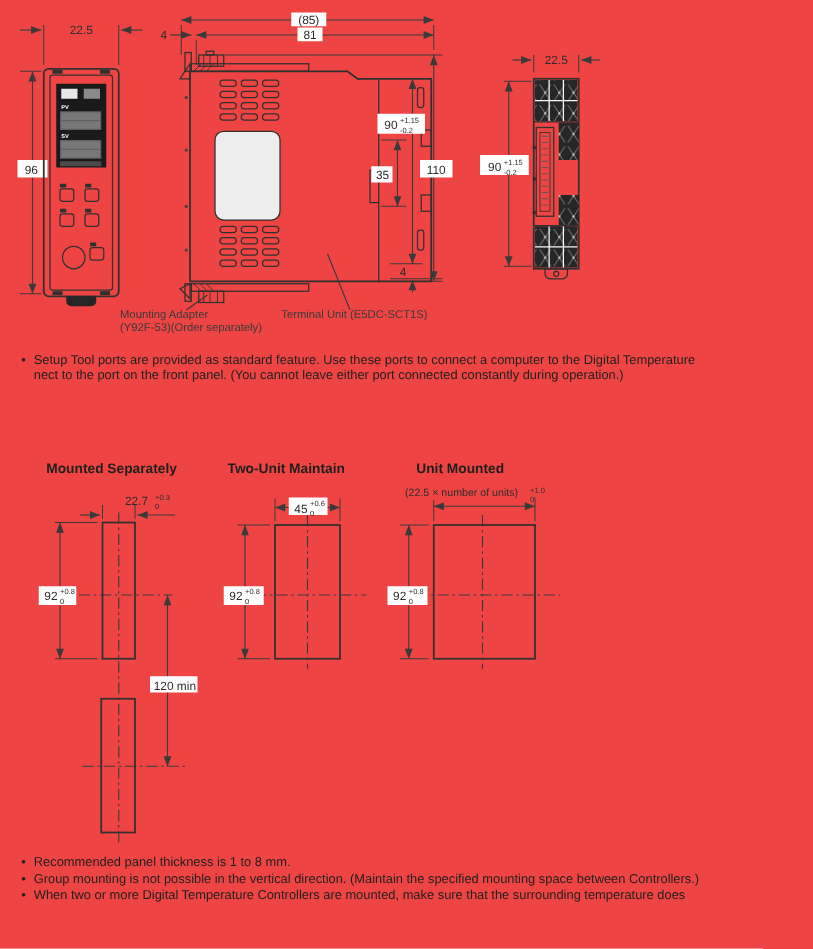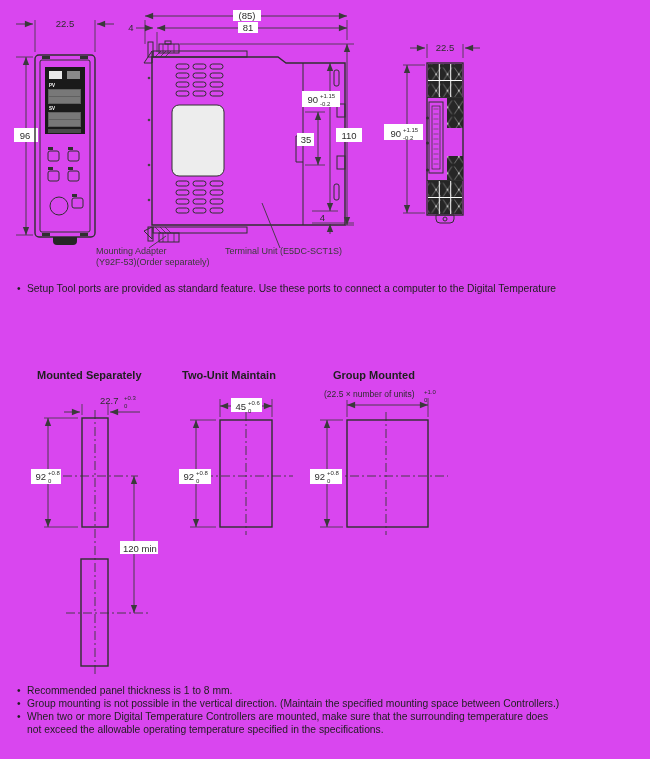--- a/index.html
+++ b/index.html
@@ -1,16 +1,16 @@
 <!DOCTYPE html>
 <html><head>
 <meta charset="utf-8">
 <style>
   html,body{margin:0;padding:0;background:#fff;}
-  #page{position:relative;width:650px;height:759px;background:#d946ef;overflow:hidden;
+  #page{position:relative;width:650px;height:759px;background:#ef4444;overflow:hidden;
         font-family:"Liberation Sans",sans-serif;color:#1e1e1e;}
   svg{position:absolute;left:0;display:block;}
   #top-drawings{top:0;}
   #mount-drawings{top:385px;}
   .ol{fill:none;stroke:#303030;stroke-width:1.4;}
   .ol2{fill:none;stroke:#303030;stroke-width:1;}
   .thin{fill:none;stroke:#303030;stroke-width:0.7;}
   .dim{fill:none;stroke:#3a3a3a;stroke-width:0.9;}
   .ext{fill:none;stroke:#3a3a3a;stroke-width:0.8;}
   .cl{fill:none;stroke:#3a3a3a;stroke-width:0.9;stroke-dasharray:9 3 2 3;}
@@ -220,25 +220,29 @@
     <text class="ttxt" x="403" y="132">+1.15</text>
     <text class="ttxt" x="403" y="140">-0.2</text>
   </g>
 </svg>
 
 <div class="para" style="top:283px;">
   <div class="row">
         <span class="bullet">•</span>
     <span>Setup Tool ports are provided as standard feature. Use these ports to connect a computer to the Digital Temperature</span>
       </div>
+  <div class="row">
+        <span class="bullet"></span>
+        <span>nect to the port on the front panel. (You cannot leave either port connected constantly during operation.)</span>
+      </div>
 </div>
 
 <div class="hdr" style="left:37px;">Mounted Separately</div>
 <div class="hdr" style="left:182px;">Two-Unit Maintain</div>
-<div class="hdr" style="left:333px;">Group Mounted</div>
+<div class="hdr" style="left:333px;">Unit Mounted</div>
 
 <svg id="mount-drawings" width="650" height="300" viewBox="0 0 650 300">
   <defs>
     <marker id="arr2" viewBox="0 0 10 8" refX="9.5" refY="4" markerWidth="10" markerHeight="8" orient="auto-start-reverse">
       <path d="M0.5,0.5 L9.5,4 L0.5,7.5 Z" fill="#3a3a3a"></path>
     </marker>
   </defs>
 
   <g>
     <path class="cl" d="M95,25 V290"></path>
@@ -307,17 +311,16 @@
   <div class="row">
         <span class="bullet">•</span>
     <span>Group mounting is not possible in the vertical direction. (Maintain the specified mounting space between Controllers.)</span>
       </div>
   <div class="row">
         <span class="bullet">•</span>
     <span>When two or more Digital Temperature Controllers are mounted, make sure that the surrounding temperature does</span>
       </div>
   <div class="row">
         <span class="bullet"></span>
-    <span>not exceed the allowable operating temperature specified in the specifications.</span>
       </div>
 </div>
 
 </div>
 
 </body></html>

